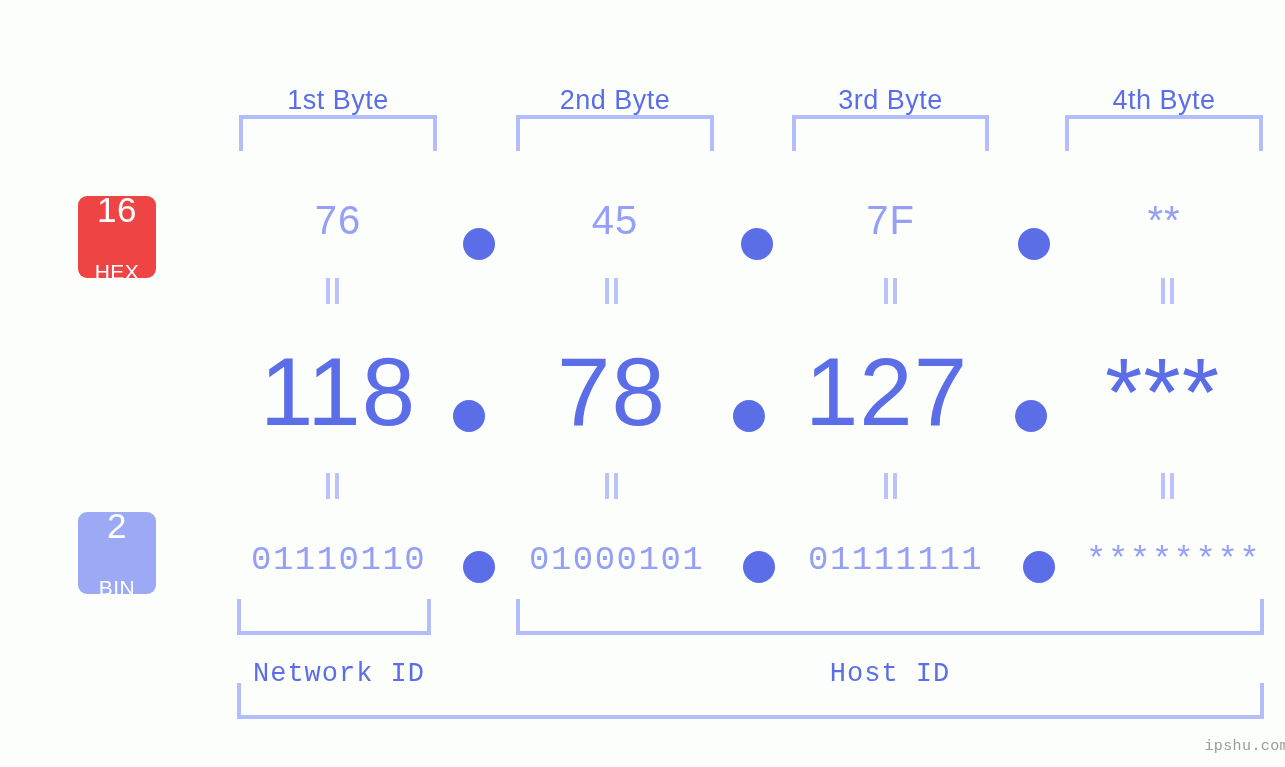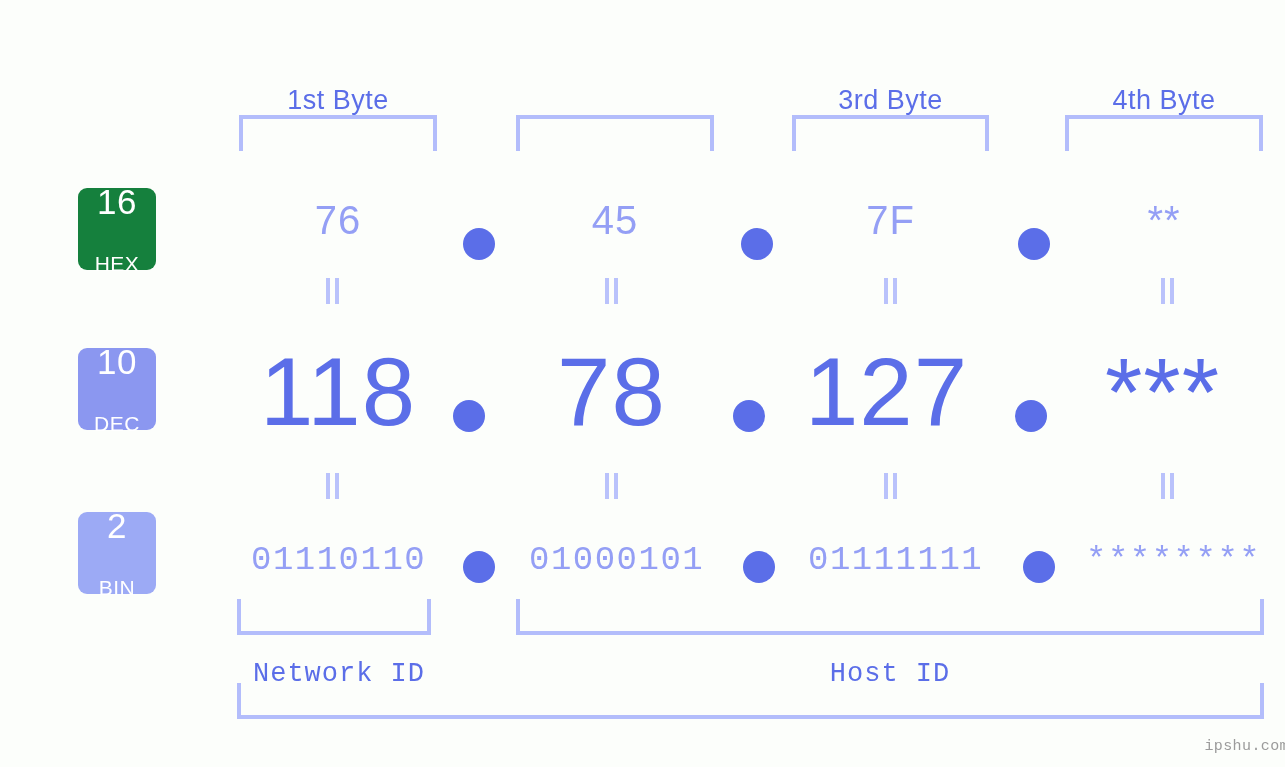--- a/index.html
+++ b/index.html
@@ -158,35 +158,32 @@
     font-size: 15px;
     letter-spacing: 0.4px;
   }
 </style>
 </head>
 <body>
 
 <div id="stage">
 
   <div class="byte-header" style="left:207px;width:198px;">1st Byte</div>
+  <div class="byte-header" style="left:484px;width:198px;">2nd Byte</div>
   <div class="byte-header" style="left:760px;width:197px;">3rd Byte</div>
   <div class="byte-header" style="left:1033px;width:198px;">4th Byte</div>
 
   <div class="bracket-down" style="left:207px;top:83px;width:198px;"></div>
   <div class="bracket-down" style="left:484px;top:83px;width:198px;"></div>
   <div class="bracket-down" style="left:760px;top:83px;width:197px;"></div>
   <div class="bracket-down" style="left:1033px;top:83px;width:198px;"></div>
 
-  <div class="badge" style="top:156px;background:#15803d;">
+  <div class="badge" style="top:164px;background:#ef4444;">
     <span class="num">16</span>
     <span class="nm">HEX</span>
-  </div>
-  <div class="badge" style="top:316px;background:#8b97f0;">
-    <span class="num">10</span>
-    <span class="nm">DEC</span>
   </div>
   <div class="badge" style="top:480px;background:#9caaf5;">
     <span class="num">2</span>
     <span class="nm">BIN</span>
   </div>
 
   <div class="row-hex">
     <div class="val" style="left:207px;width:198px;">76</div>
     <div class="val" style="left:484px;width:198px;">45</div>
     <div class="val" style="left:760px;width:197px;">7F</div>

